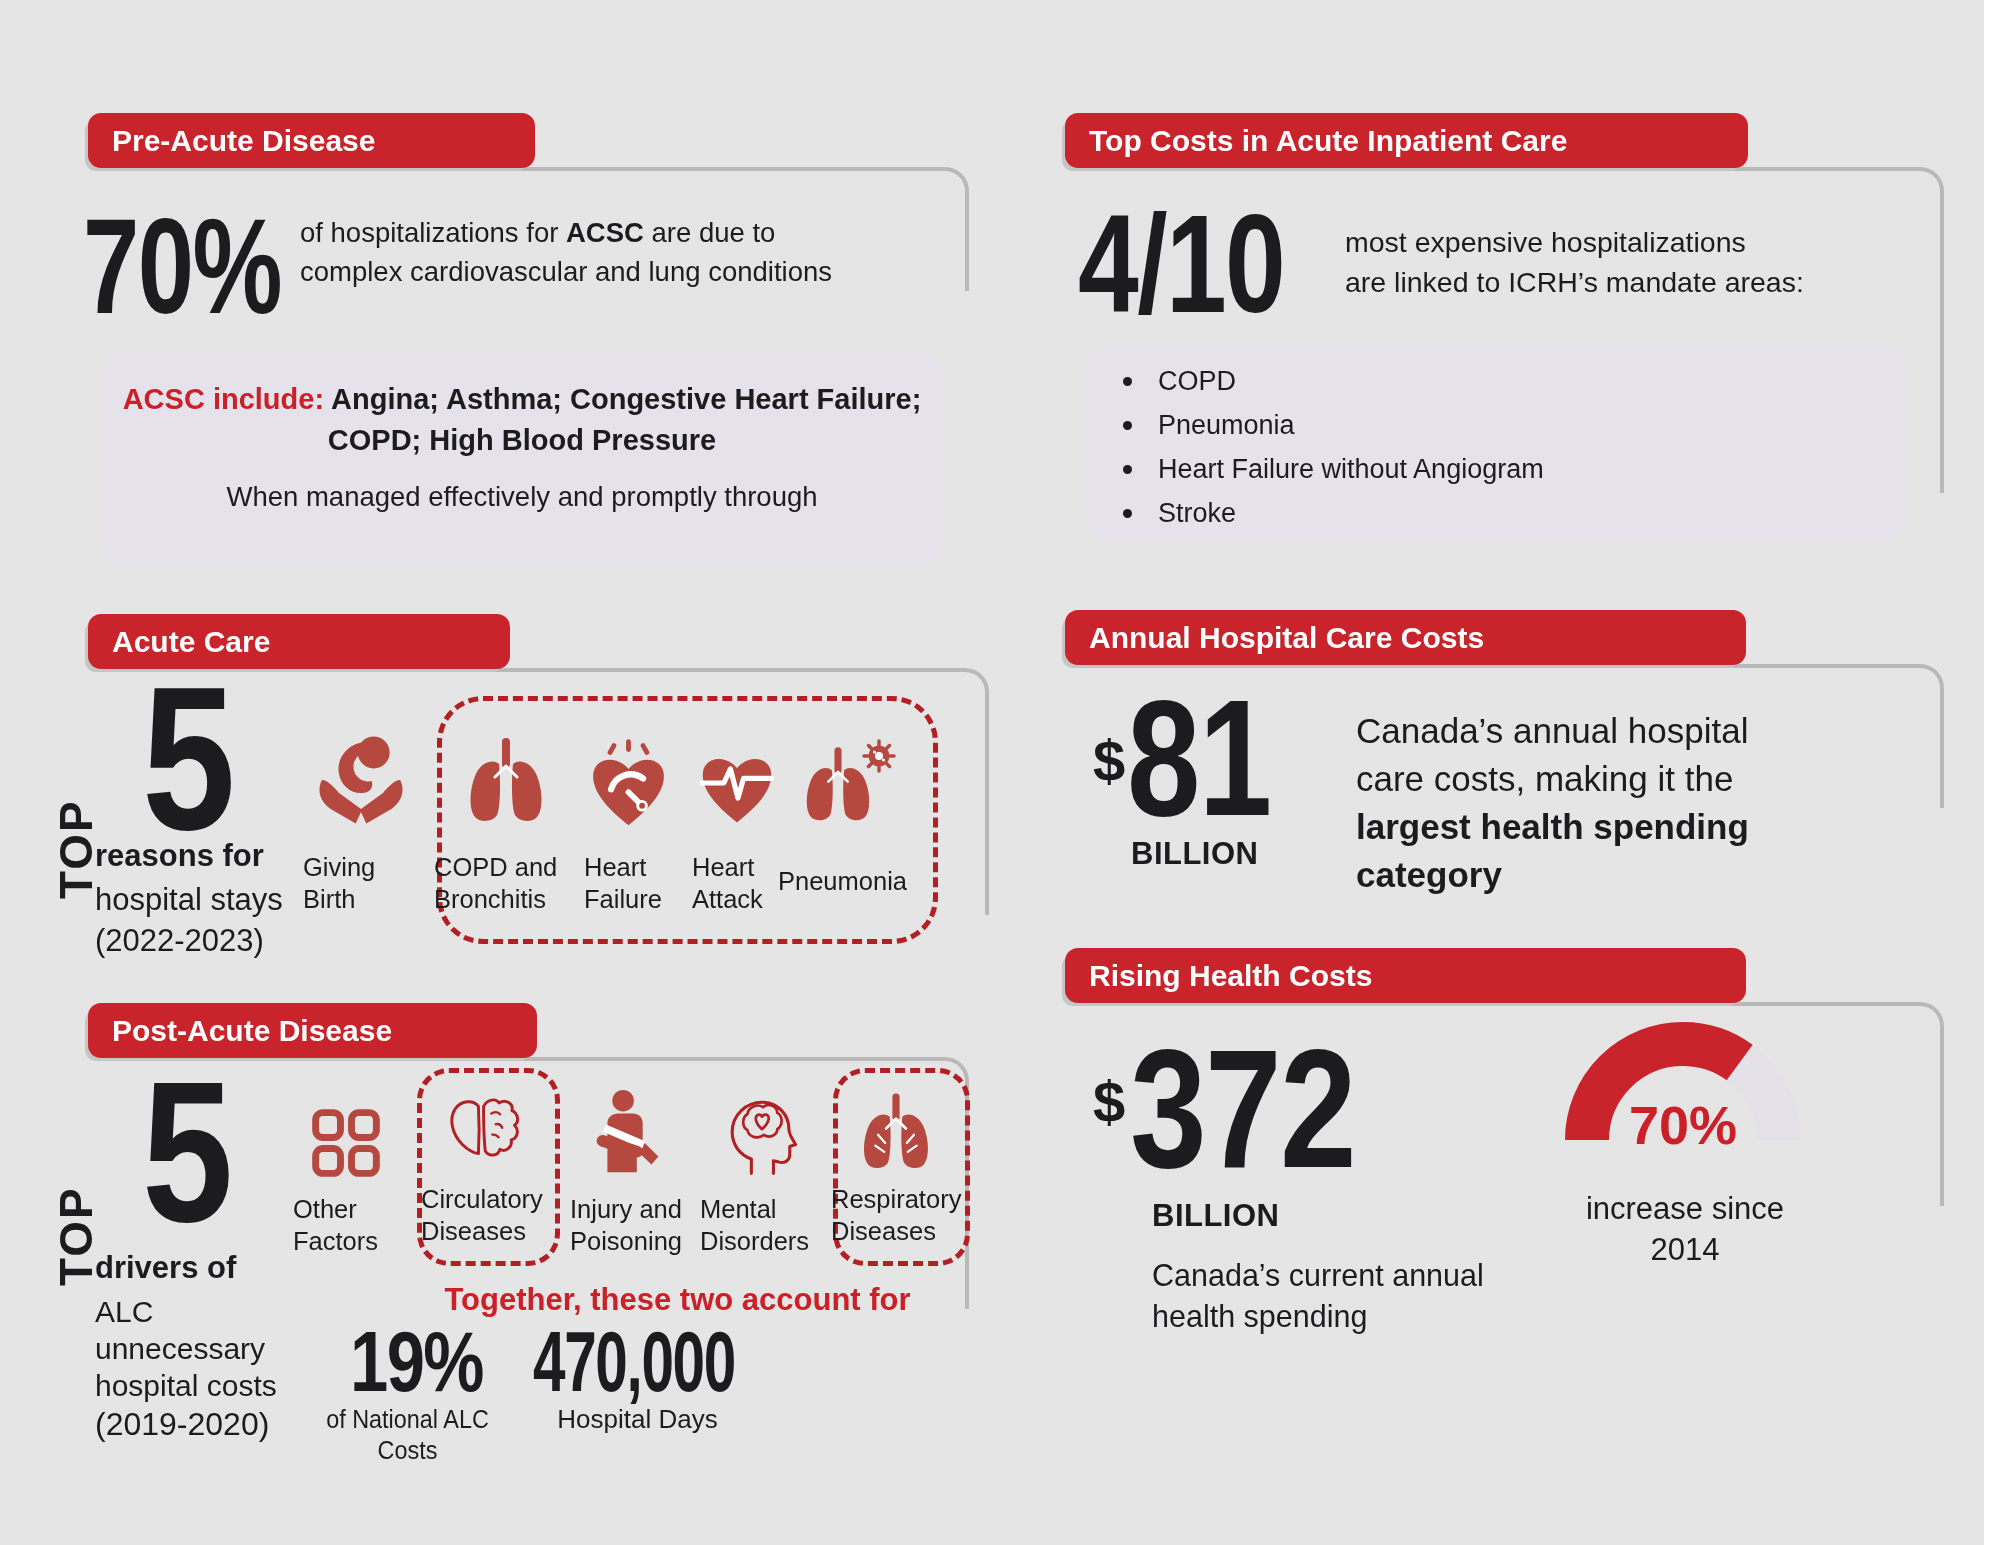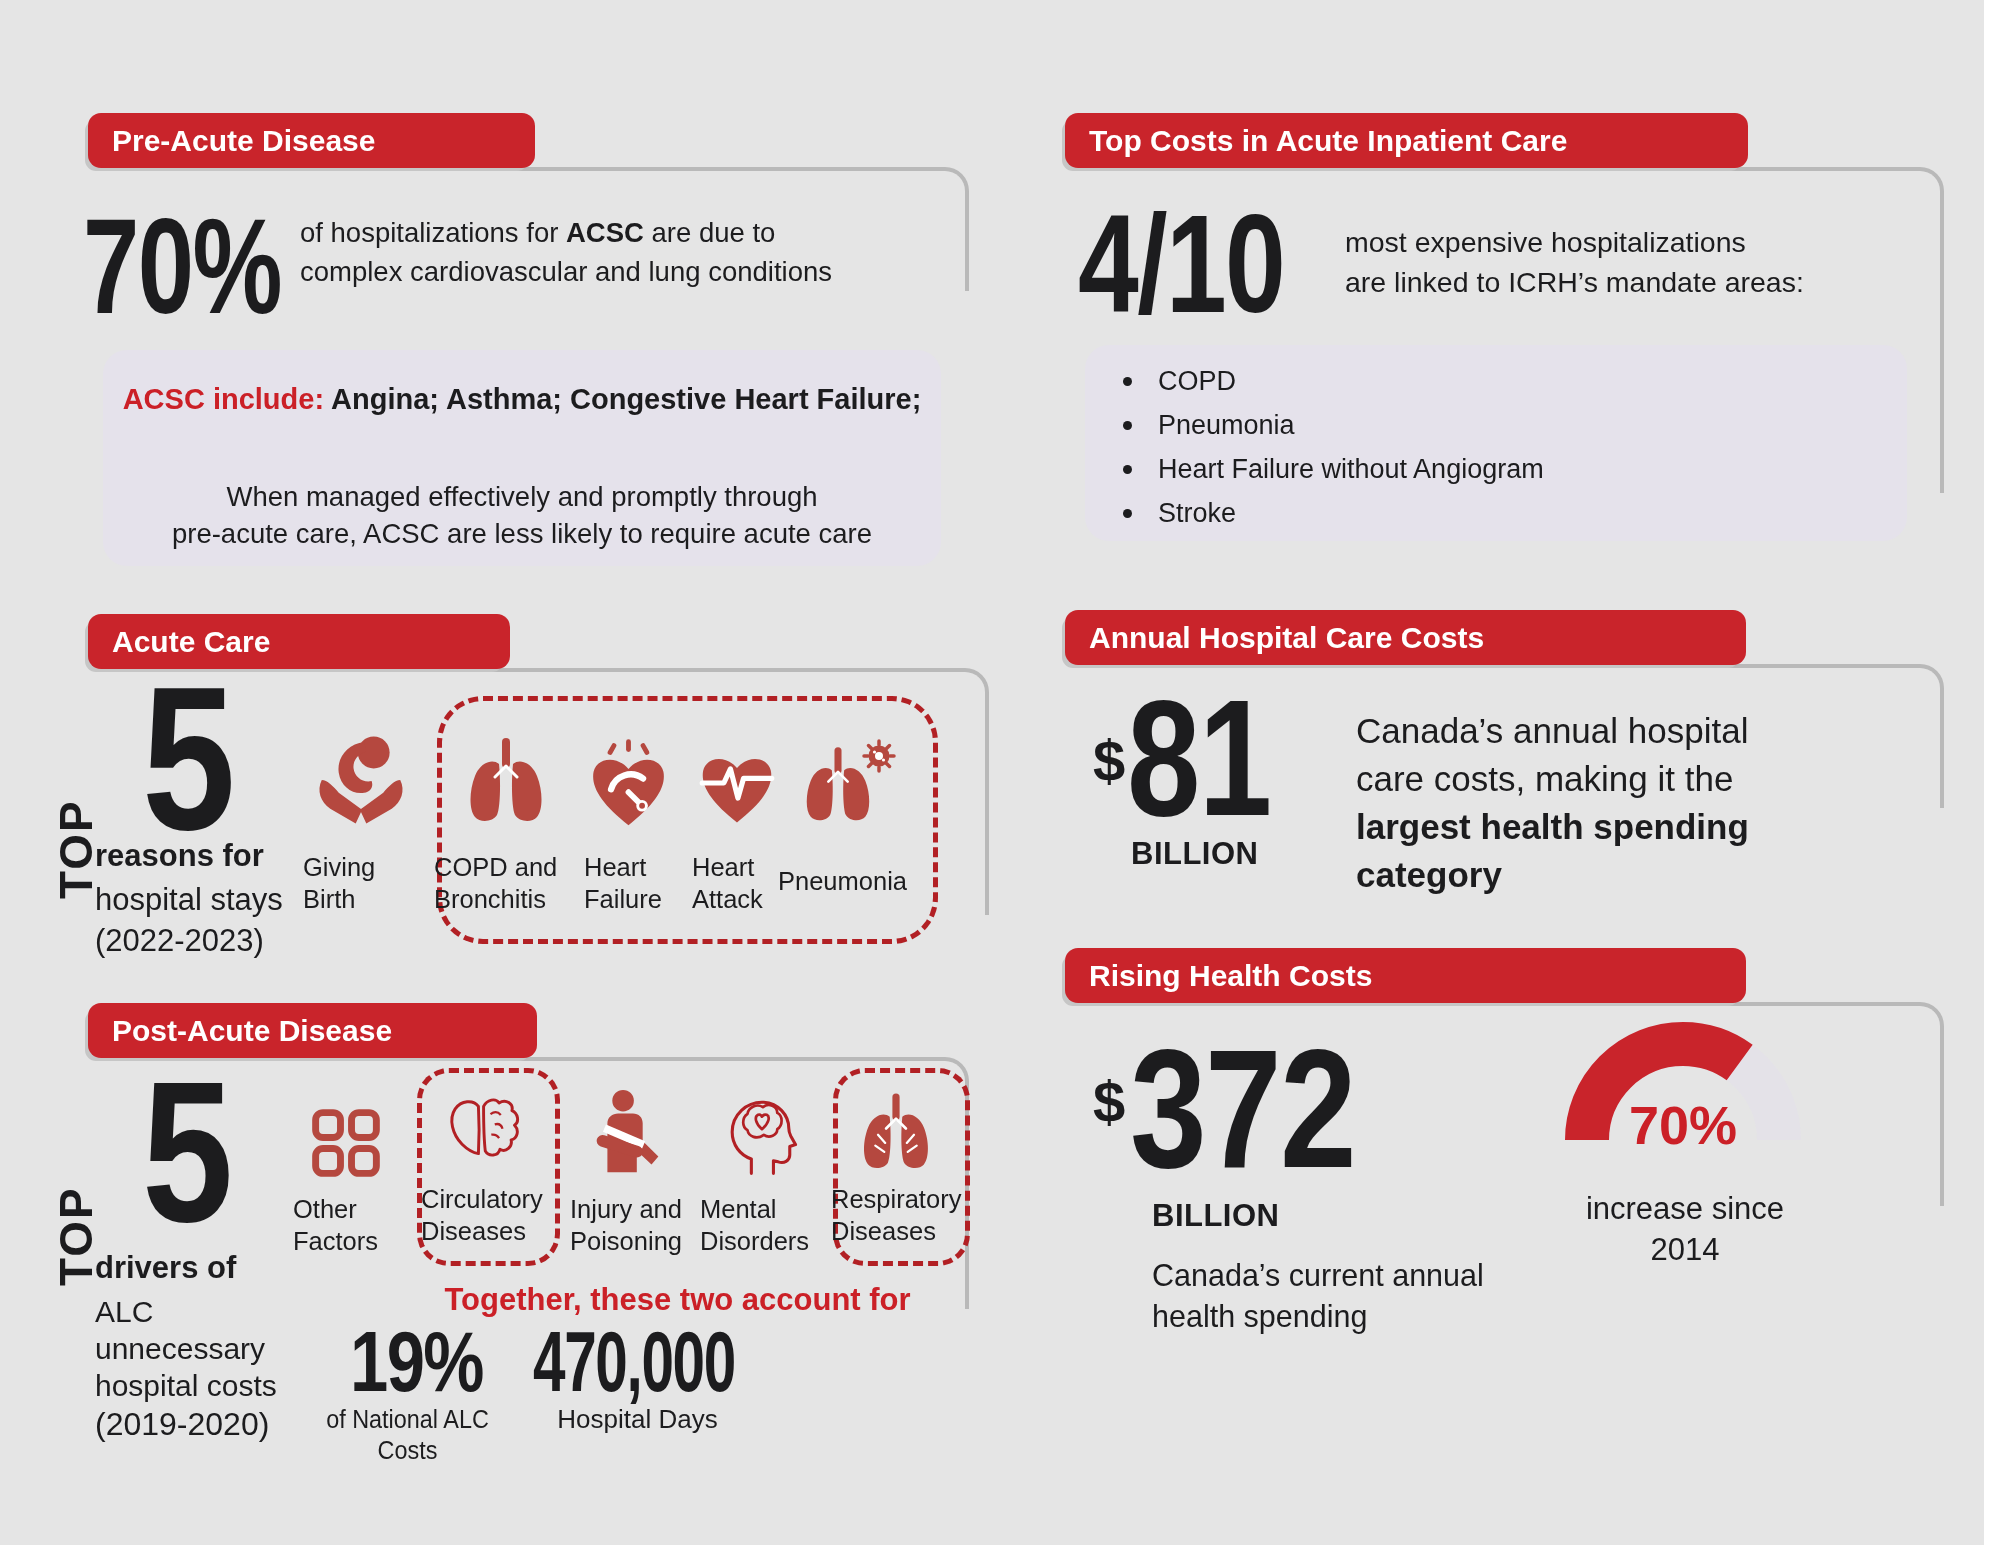--- a/index.html
+++ b/index.html
@@ -45,22 +45,22 @@
 
   <div class="big" style="left:83px;top:205px;font-size:135px">70%</div>
   <div class="txt" style="left:300px;top:213px;width:560px;font-size:27.5px;line-height:1.42">
     <span>of hospitalizations for </span><span class="b">ACSC</span><span> are due to complex cardiovascular and lung conditions</span>
   </div>
 
   <div class="graybox" style="left:103px;top:350px;width:838px;height:216px">
     <div class="center" style="position:absolute;left:0;right:0;top:33px;font-size:29px;font-weight:bold">
       <span class="red">ACSC include:</span><span> Angina; Asthma; Congestive Heart Failure;</span>
     </div>
+    <div class="center b" style="position:absolute;left:0;right:0;top:74px;font-size:29px">COPD;  High Blood Pressure</div>
     <div class="center" style="position:absolute;left:0;right:0;top:131px;font-size:27.5px">When managed effectively and promptly through</div>
-    <div class="center" style="position:absolute;left:0;right:0;top:168px;font-size:27.5px">pre-acute care, ACSC are less likely to require acute care</div>
   </div>
 
   <div class="banner" style="left:88px;top:614px;width:422px">
     <span>Acute Care</span>
   </div>
   <div class="bracket" style="left:96px;top:668px;width:889px;height:243px"></div>
 
   <div class="vert" style="left:99px;top:853px">TOP</div>
   <div class="big" style="left:142px;top:664px;font-size:205px;transform:scaleX(0.82)">5</div>
   <div class="txt b" style="left:95px;top:838px;font-size:31px">reasons for</div>

